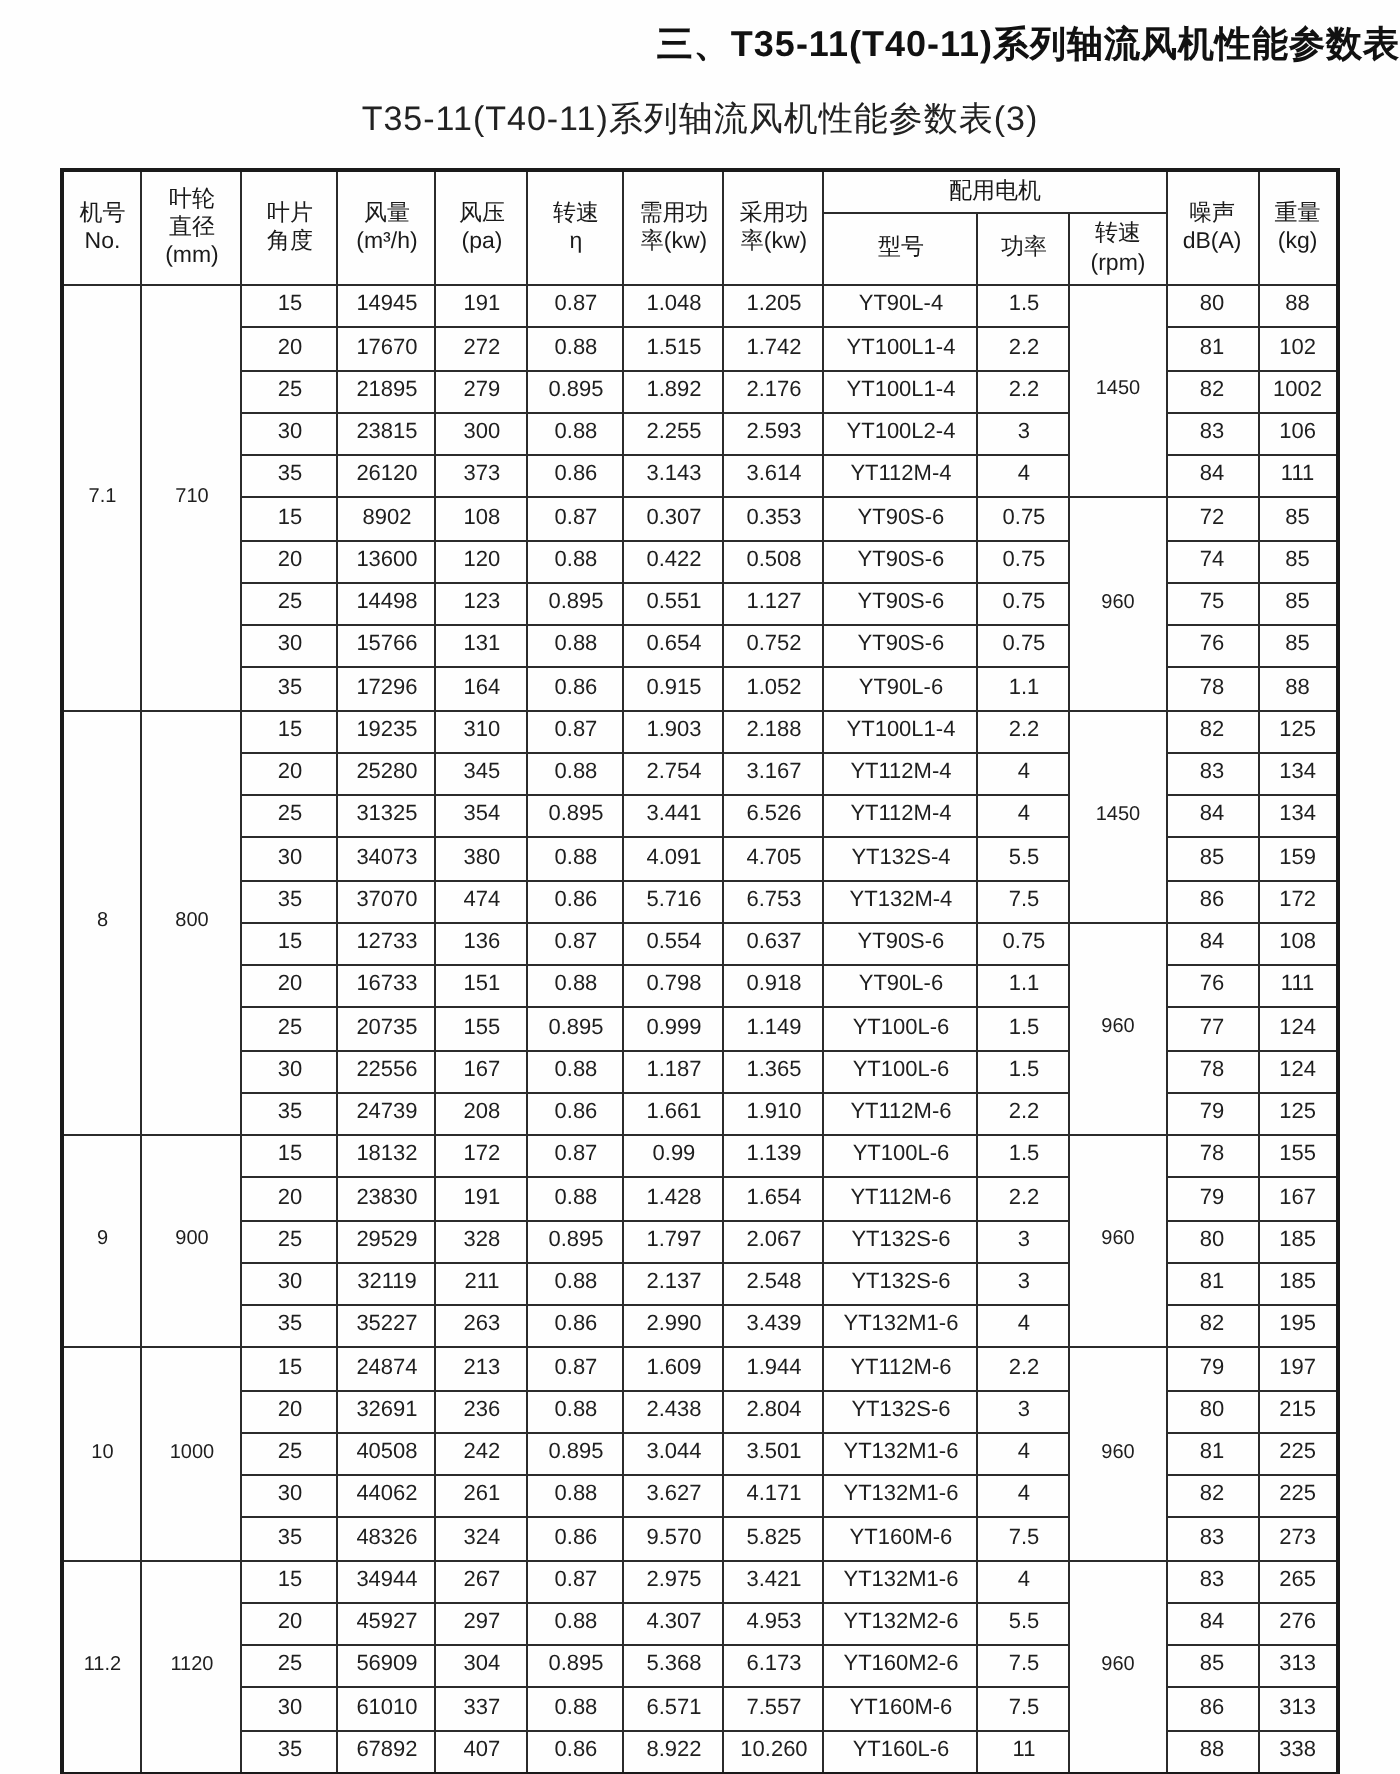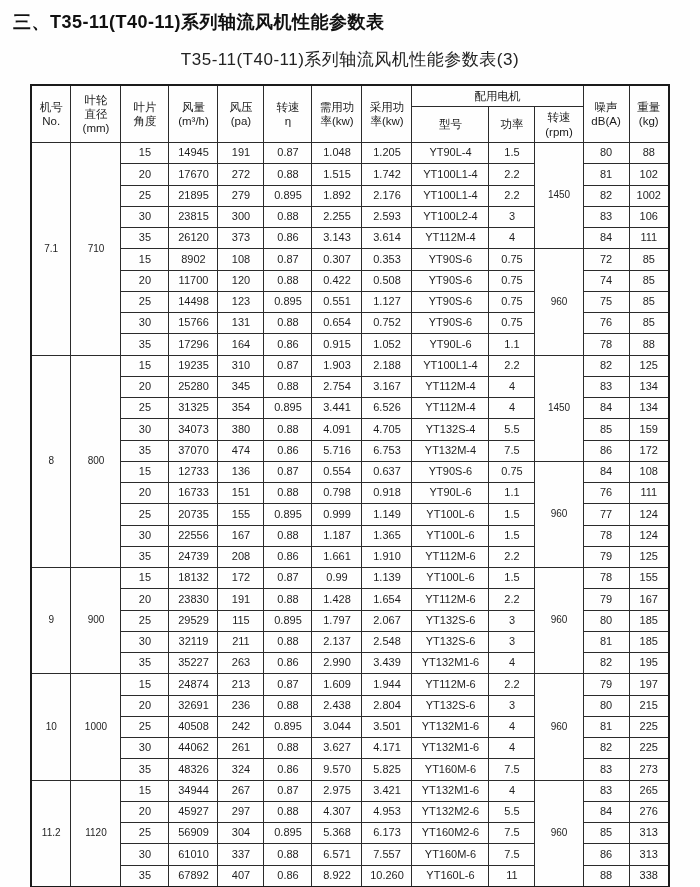--- a/index.html
+++ b/index.html
@@ -16,20 +16,21 @@
     background: #fefefe;
     overflow: hidden;
     box-sizing: border-box;
   }
   .main-title {
     font-size: 18px;
     font-weight: bold;
     letter-spacing: 0.5px;
     margin: 10px 0 0 13px;
     color: #111;
+    text-align: right;
   }
   .sub-title {
     text-align: center;
     font-size: 17px;
     letter-spacing: 0.5px;
     margin-top: 14px;
     color: #222;
   }
   table.perf {
     border-collapse: collapse;
@@ -198,21 +199,21 @@
           <td>0.307</td>
           <td>0.353</td>
           <td>YT90S-6</td>
           <td>0.75</td>
           <td rowspan="5" class="span-cell">960</td>
           <td>72</td>
           <td>85</td>
         </tr>
         <tr>
           <td>20</td>
-          <td>11700</td>
+          <td>13600</td>
           <td>120</td>
           <td>0.88</td>
           <td>0.422</td>
           <td>0.508</td>
           <td>YT90S-6</td>
           <td>0.75</td>
           <td>74</td>
           <td>85</td>
         </tr>
         <tr>
@@ -398,21 +399,21 @@
           <td>1.428</td>
           <td>1.654</td>
           <td>YT112M-6</td>
           <td>2.2</td>
           <td>79</td>
           <td>167</td>
         </tr>
         <tr>
           <td>25</td>
           <td>29529</td>
-          <td>115</td>
+          <td>328</td>
           <td>0.895</td>
           <td>1.797</td>
           <td>2.067</td>
           <td>YT132S-6</td>
           <td>3</td>
           <td>80</td>
           <td>185</td>
         </tr>
         <tr>
           <td>30</td>

